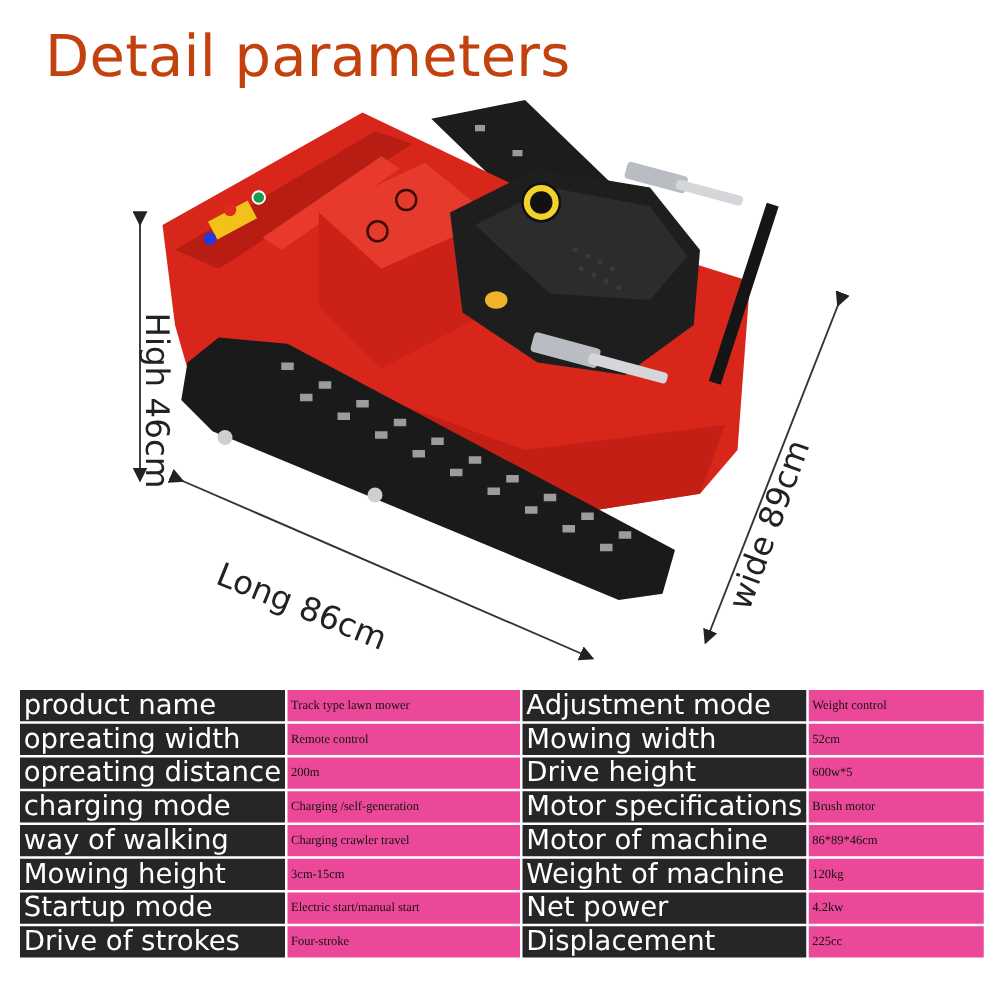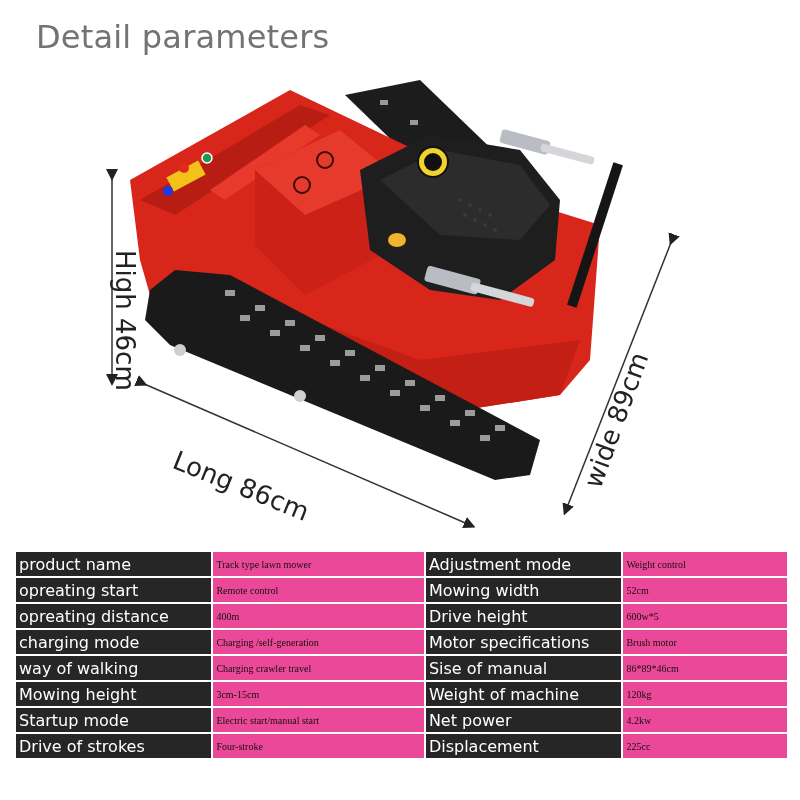--- a/index.html
+++ b/index.html
@@ -1,22 +1,22 @@
 <!DOCTYPE html>
 <html><head>
 <meta charset="utf-8">
 <style>
   html, body { margin: 0; padding: 0; background: #ffffff; }
   body { width: 800px; height: 800px; position: relative; overflow: hidden; font-family: "DejaVu Sans", sans-serif; }
-  .title { position: absolute; left: 36px; top: 18px; font-size: 32px; color: #737373; letter-spacing: 0.2px; }
+  .title { position: absolute; left: 36px; top: 18px; font-size: 46px; color: #c2410c; letter-spacing: 0.2px; }
   .stage { position: absolute; left: 0; top: 60px; width: 800px; height: 480px; }
   .dim-label { position: absolute; font-size: 26px; color: #222; white-space: nowrap; font-family: "DejaVu Sans", sans-serif; }
   .specs { position: absolute; left: 14px; top: 550px; width: 775px; border-collapse: separate; border-spacing: 2px; }
   .specs td { height: 24px; padding: 0 3px; white-space: nowrap; overflow: hidden; }
-  .specs td.k { background: #262626; color: #ffffff; font-size: 16px; font-family: "DejaVu Sans", sans-serif; }
+  .specs td.k { background: #262626; color: #ffffff; font-size: 22px; font-family: "DejaVu Sans", sans-serif; }
   .specs td.v { background: #ec4899; color: #111; font-size: 10px; font-family: Liberation Serif, serif; }
   .specs col.c1 { width: 196px; }
   .specs col.c2 { width: 212px; }
   .specs col.c3 { width: 196px; }
   .specs col.c4 { width: 165px; }
 </style>
 </head>
 <body>
 
 <div class="title">Detail parameters</div>
@@ -123,41 +123,41 @@
       <col class="c4">
     </colgroup>
   <tbody>
       <tr>
     <td class="k">product name</td>
     <td class="v">Track type lawn mower</td>
     <td class="k">Adjustment mode</td>
     <td class="v">Weight control</td>
   </tr>
   <tr>
-    <td class="k">opreating start</td>
+    <td class="k">opreating width</td>
     <td class="v">Remote control</td>
     <td class="k">Mowing width</td>
     <td class="v">52cm</td>
   </tr>
   <tr>
     <td class="k">opreating distance</td>
-    <td class="v">400m</td>
+    <td class="v">200m</td>
     <td class="k">Drive height</td>
     <td class="v">600w*5</td>
   </tr>
   <tr>
     <td class="k">charging mode</td>
     <td class="v">Charging /self-generation</td>
     <td class="k">Motor specifications</td>
     <td class="v">Brush motor</td>
   </tr>
   <tr>
     <td class="k">way of walking</td>
     <td class="v">Charging crawler travel</td>
-    <td class="k">Sise of  manual</td>
+    <td class="k">Motor of  machine</td>
     <td class="v">86*89*46cm</td>
   </tr>
   <tr>
     <td class="k">Mowing height</td>
     <td class="v">3cm-15cm</td>
     <td class="k">Weight of machine</td>
     <td class="v">120kg</td>
   </tr>
   <tr>
     <td class="k">Startup mode</td>

